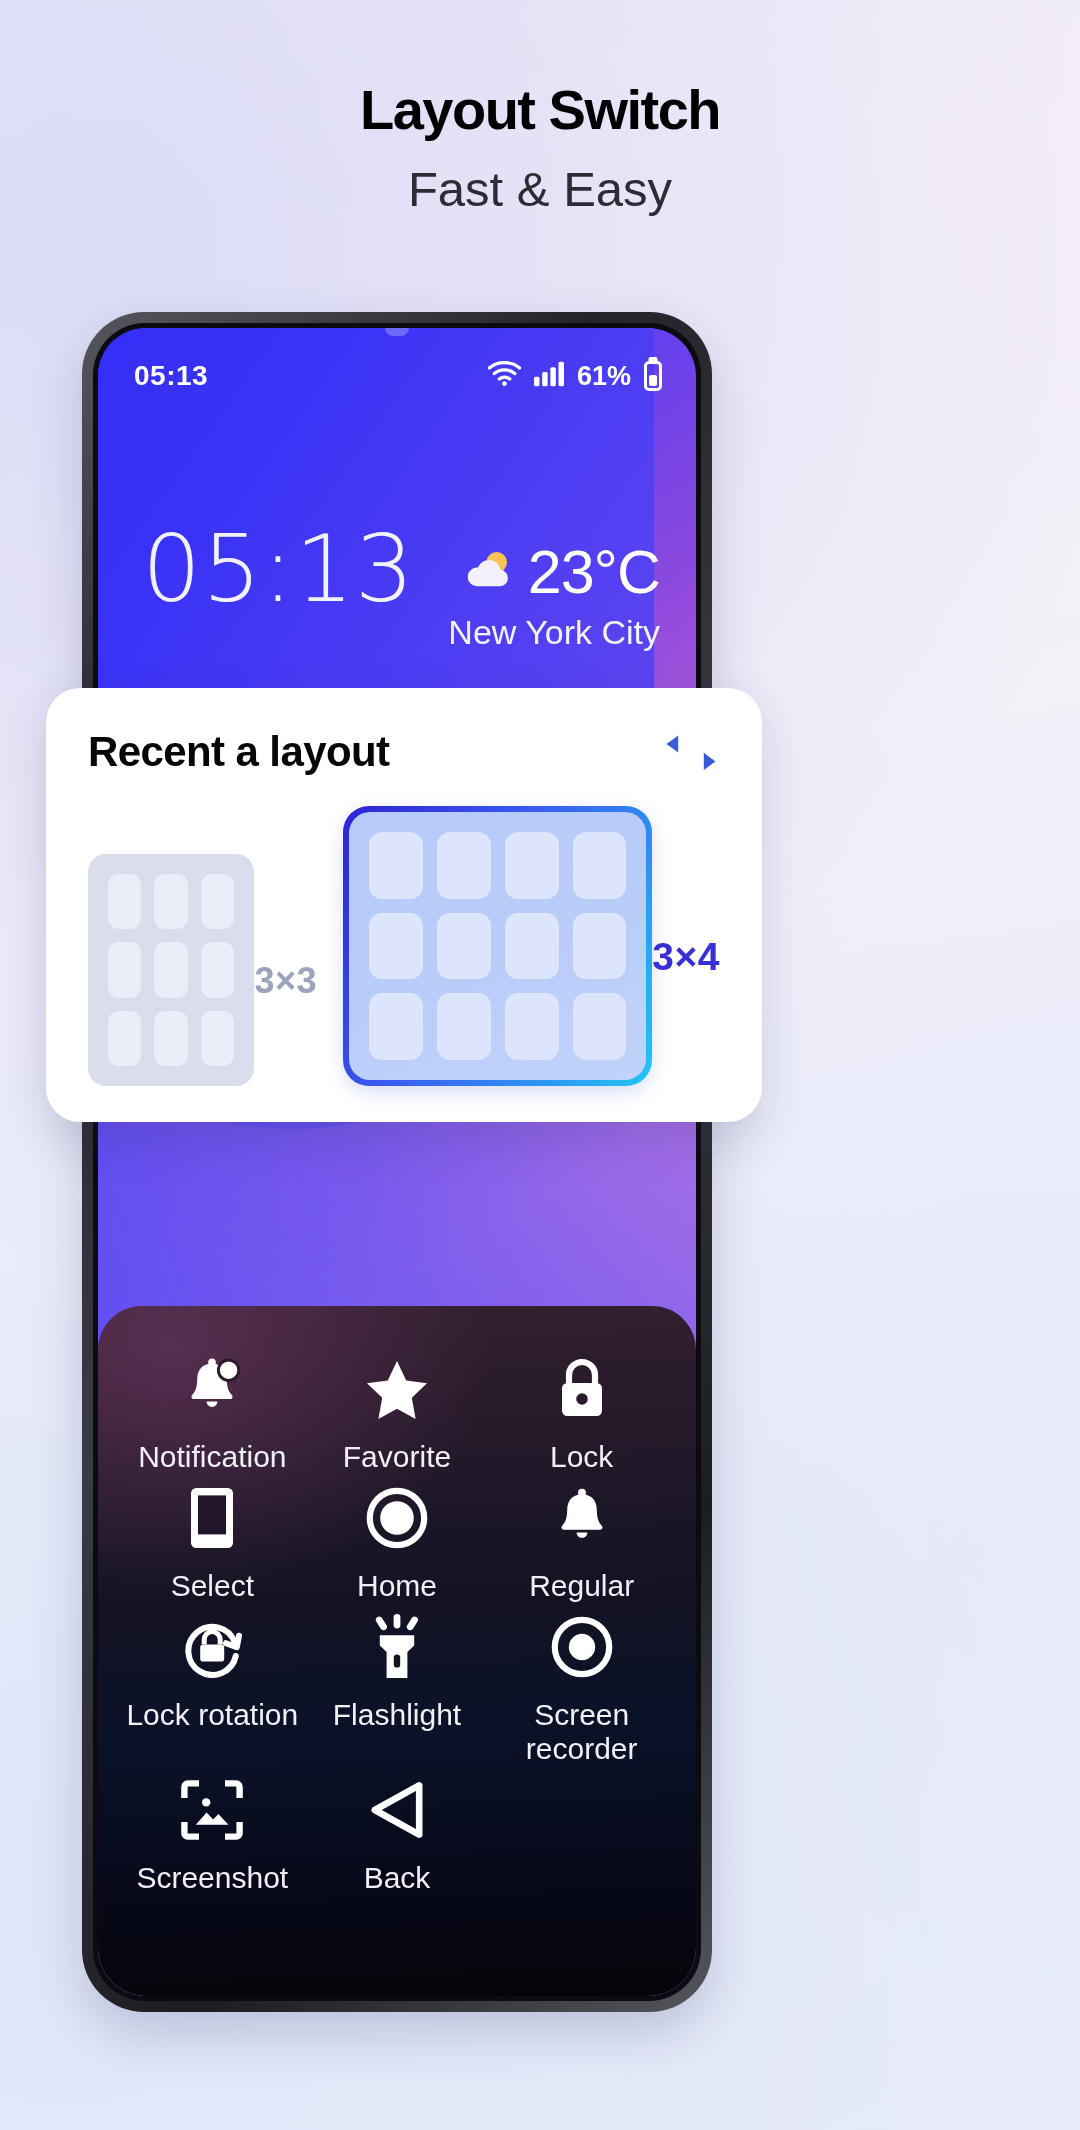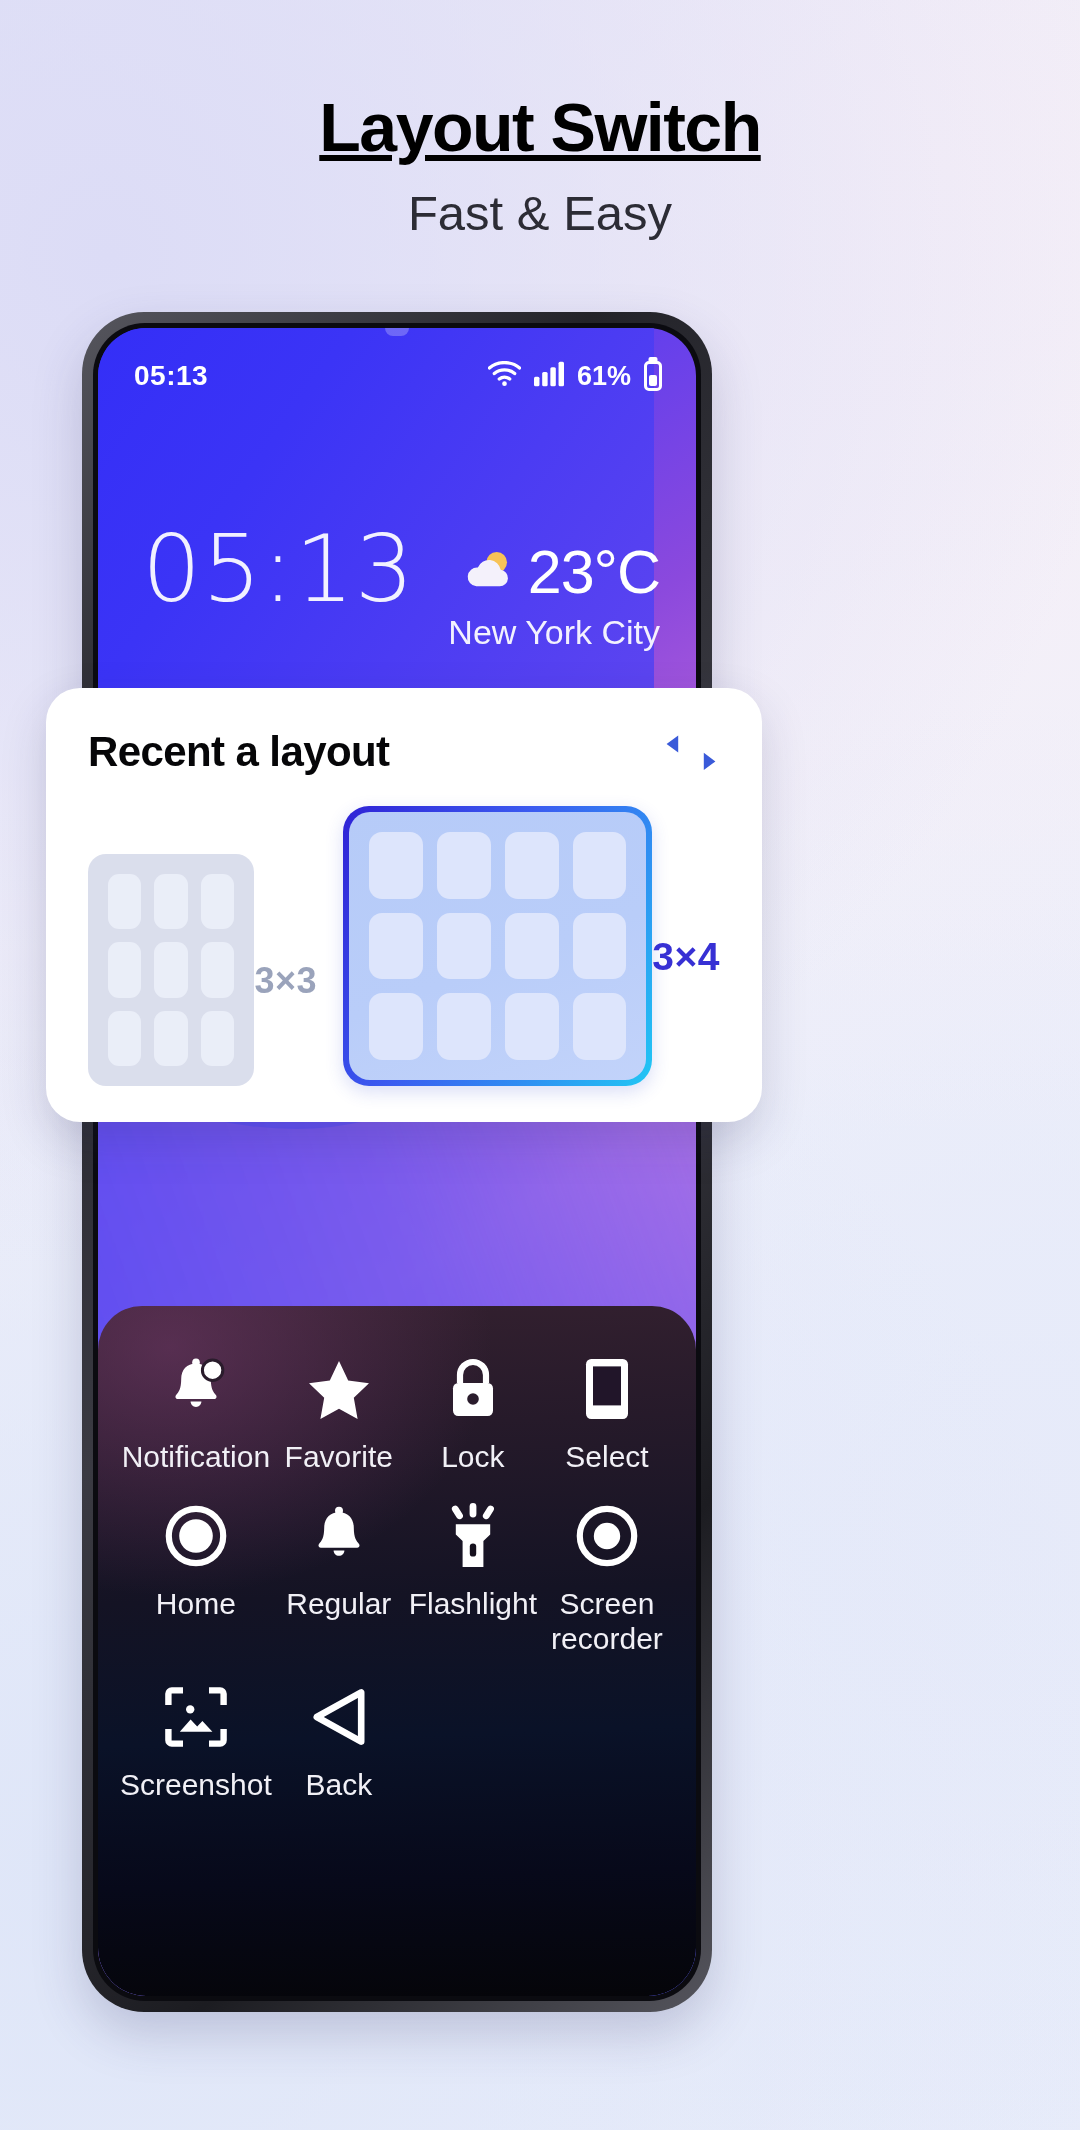--- a/index.html
+++ b/index.html
@@ -30,28 +30,27 @@
 
   
   .headline {
     position: absolute;
     top: 80px;
     left: 0;
     width: 1080px;
     text-align: center;
   }
   .title {
-    font-size: 68px;
+    font-size: 56px;
     font-weight: 700;
     color: #000000;
     letter-spacing: -1.5px;
     line-height: 1.04;
-    margin: 12px;
+    margin: 1px;
     font-stretch: condensed;
-    text-decoration: underline;
   }
   .subtitle {
     font-size: 49px;
     font-weight: 400;
     color: #2c2c35;
     margin: 22px 0 0 0;
     letter-spacing: 0px;
     text-align: center;
   }
 
@@ -246,22 +245,21 @@
     background:
       radial-gradient(ellipse 90% 60% at 12% 6%, rgba(120,60,110,0.55) 0%, rgba(60,25,55,0) 60%),
       linear-gradient(178deg, #33202f 0%, #261a2a 18%, #141324 42%, #0a1228 62%, #07091a 82%, #050509 100%);
     z-index: 8;
     padding: 40px 22px 28px 22px;
     box-sizing: border-box;
     overflow: hidden;
   }
   .cp-grid {
     display: grid;
-    grid-template-columns: repeat(4, 1fr);
-    row-gap: 18px;
+    grid-template-columns: repeat(3, 1fr);
   }
   .cp-item {
     display: flex;
     flex-direction: column;
     align-items: center;
     padding-top: 6px;
   }
   .cp-icon {
     height: 74px;
     display: flex;
@@ -497,20 +495,32 @@
               <div class="cp-icon">
                 <svg width="56" height="64" viewBox="0 0 28 32">
                   <path d="M14 4.1c-4.6 0-7.4 3.2-7.4 7.8 0 5.3-1.4 6.6-2.6 8.1-.6.8-.1 1.9.9 1.9h18.2c1 0 1.5-1.1.9-1.9-1.2-1.5-2.6-2.8-2.6-8.1 0-4.6-2.8-7.8-7.4-7.8z" fill="#fff"></path>
                   <circle cx="14" cy="3.4" r="2" fill="#fff"></circle>
                   <path d="M11.3 23.2h5.4c0 1.5-1.2 2.7-2.7 2.7s-2.7-1.2-2.7-2.7z" fill="#fff"></path>
                 </svg>
               </div>
               <div class="cp-label">Regular</div>
             </div>
 
+            <div class="cp-item">
+              <div class="cp-icon">
+                <svg width="62" height="62" viewBox="0 0 31 31">
+                  <path d="M26.9 13.2A12 12 0 1 0 27.4 20" fill="none" stroke="#fff" stroke-width="3" stroke-linecap="round"></path>
+                  <path d="M22.5 13.6l5.4 2 1.1-5.7" fill="none" stroke="#fff" stroke-width="3" stroke-linecap="round" stroke-linejoin="round"></path>
+                  <path d="M11.6 14.2v-2.4a4 4 0 0 1 8 0v2.4" stroke="#fff" stroke-width="2.5" fill="none"></path>
+                  <rect x="9.6" y="14.2" width="12" height="8.6" rx="1.6" fill="#fff"></rect>
+                </svg>
+              </div>
+              <div class="cp-label">Lock
+rotation</div>
+            </div>
 
             <div class="cp-item">
               <div class="cp-icon">
                 <svg width="56" height="66" viewBox="0 0 28 33">
                   <rect x="4.5" y="1" width="3.4" height="7.4" rx="1.7" fill="#fff" transform="rotate(-32 6.2 4.7)"></rect>
                   <rect x="12.3" y="0" width="3.4" height="7.2" rx="1.7" fill="#fff"></rect>
                   <rect x="20" y="1" width="3.4" height="7.4" rx="1.7" fill="#fff" transform="rotate(32 21.7 4.7)"></rect>
                   <path d="M5.4 10.6h17.2v5.2l-3.4 3.2v13h-10.4v-13l-3.4-3.2z" fill="#fff"></path>
                   <rect x="12.4" y="20.2" width="3.2" height="6.6" rx="1.6" fill="#15101d"></rect>
                 </svg>

